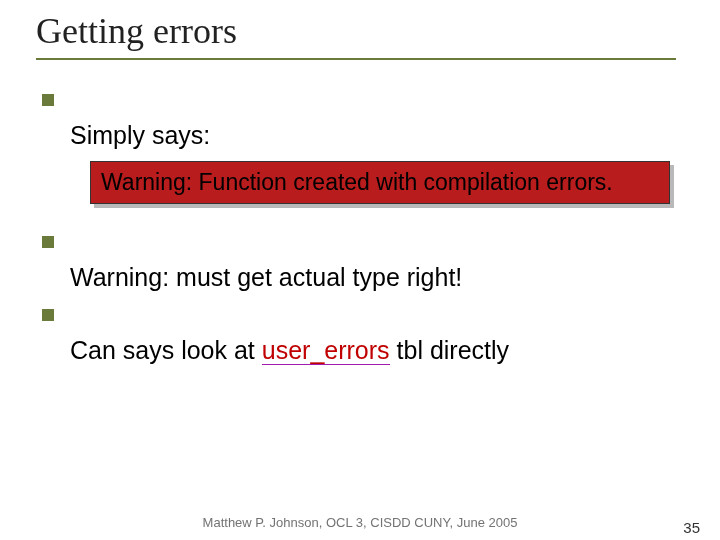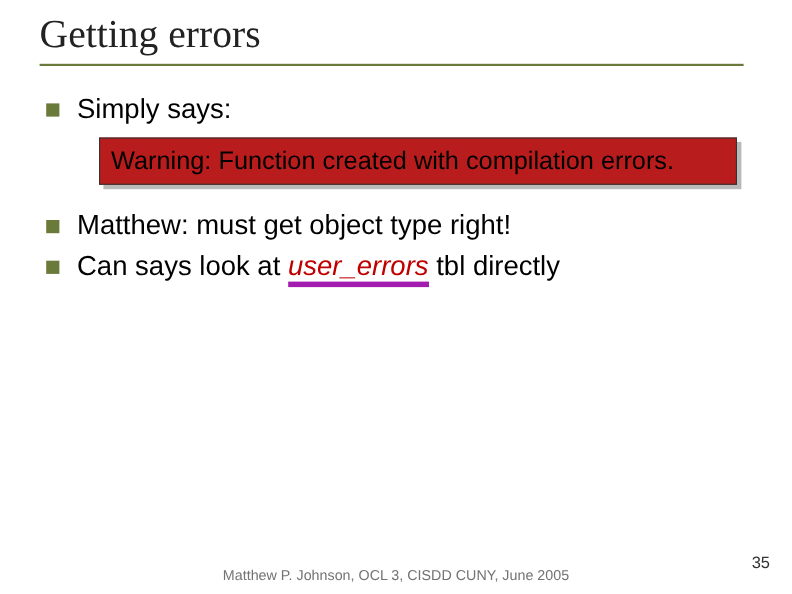--- a/index.html
+++ b/index.html
@@ -2,26 +2,26 @@
 <html><head>
 <meta charset="utf-8">
 <style>
   * { margin: 0; padding: 0; box-sizing: border-box; }
   html, body { width: 720px; height: 540px; background: #fff; font-family: Arial, Helvetica, sans-serif; }
   .slide { width: 720px; height: 540px; position: relative; padding: 10px 44px 0 36px; }
   .title-wrap { border-bottom: 2px solid #6a7a3a; padding-bottom: 6px; margin-bottom: 24px; }
   .title { font-family: Georgia, 'Times New Roman', serif; font-size: 36px; color: #222; font-weight: normal; }
   .bullet-row { display: flex; align-items: flex-start; margin: 6px 0 6px 6px; }
   .bullet-sq { width: 12px; height: 12px; background: #6a7a3a; flex: 0 0 12px; margin-top: 10px; margin-right: 16px; }
-  .bullet-text { font-size: 25px; color: #000; line-height: 1.25; }
+  .bullet-text { font-size: 25px; color: #000; line-height: 1.25; margin-top: 36px; }
   .code-box { border: 1px solid #333; background: #b91c1c; box-shadow: 4px 4px 0 #b9b9b9; margin: 10px 0 22px 54px; padding: 6px 10px; max-width: 580px; font-size: 23px; color: #000; line-height: 1.25; }
   .group { margin-bottom: 4px; }
   .footer { position: absolute; bottom: 10px; left: 0; width: 100%; text-align: center; font-size: 13px; color: #737373; }
-  .page-num { position: absolute; bottom: 20px; right: 20px; font-size: 15px; color: #333; }
-  .hl { color: #c00000; border-bottom: 5px solid #a21caf; font-style: italic; }
+  .page-num { position: absolute; bottom: 4px; right: 20px; font-size: 15px; color: #333; }
+  .hl { color: #c00000; border-bottom: 1px solid #a21caf; }
 </style>
 </head>
 <body>
 
 <div class="slide">
   <div class="title-wrap">
     <h1 class="title">Getting errors</h1>
   </div>
 
   <div class="group">
@@ -29,21 +29,21 @@
       <div class="bullet-sq"></div>
       <div class="bullet-text">Simply says:</div>
     </div>
     <div class="code-box">Warning: Function created with compilation errors.</div>
   </div>
 
 
   <div class="group" style="margin-top:14px;">
     <div class="bullet-row">
       <div class="bullet-sq"></div>
-      <div class="bullet-text">Matthew: must get object type right!</div>
+      <div class="bullet-text">Warning: must get actual type right!</div>
     </div>
     <div class="bullet-row">
       <div class="bullet-sq"></div>
       <div class="bullet-text">
         <span>Can says look at </span><span class="hl">user_errors</span><span> tbl directly</span>
       </div>
     </div>
   </div>
 
   <div class="footer">Matthew P. Johnson, OCL 3, CISDD CUNY, June 2005</div>

